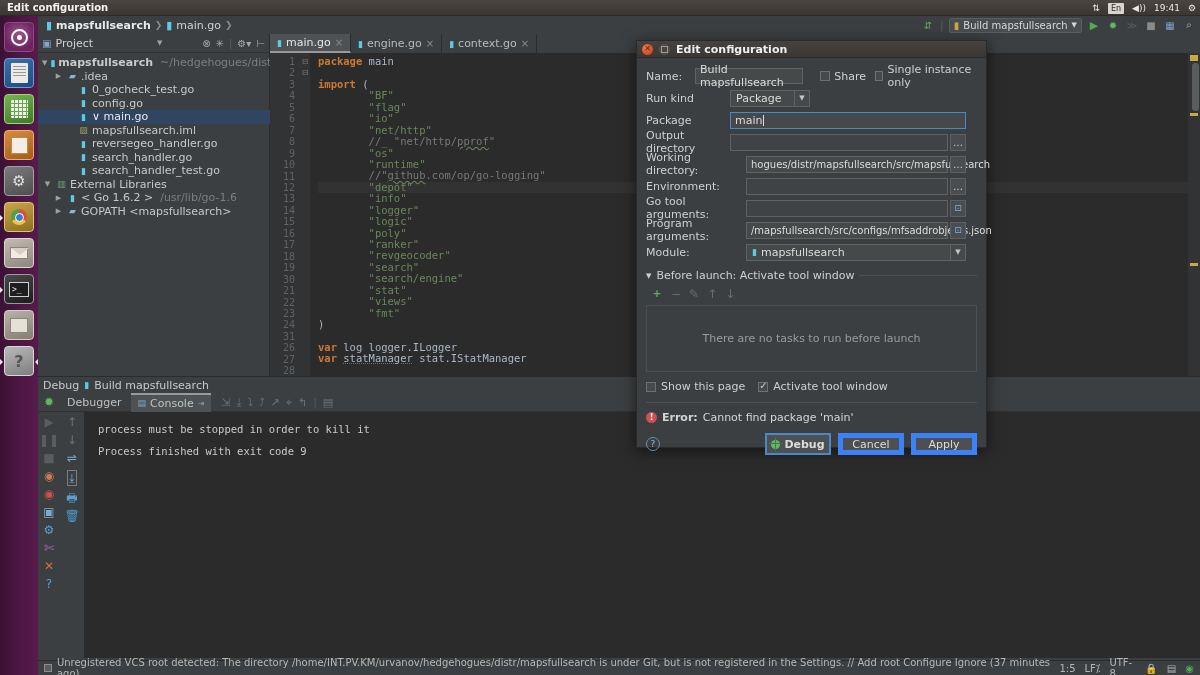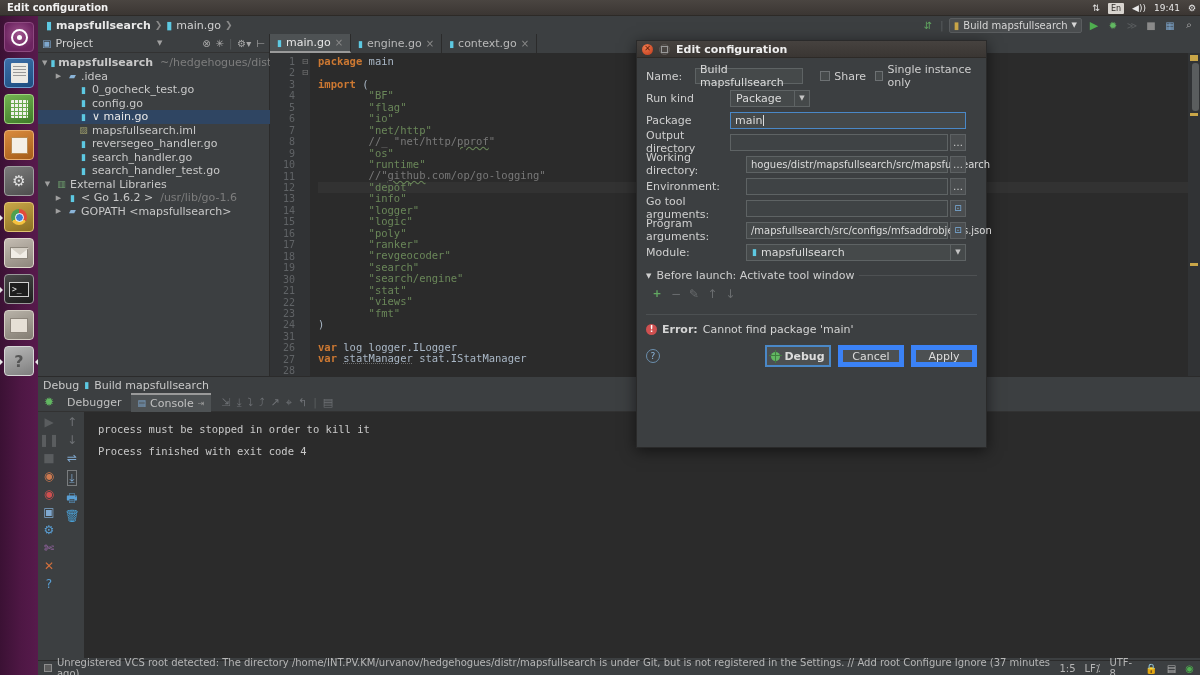--- a/index.html
+++ b/index.html
@@ -495,21 +495,21 @@
           <div class="dbg-left2">
             <span class="dbg-side-icon" style="color:#6f7276">↑</span>
             <span class="dbg-side-icon" style="color:#6f7276">↓</span>
             <span class="dbg-side-icon" style="color:#7fa8cf">⇌</span>
             <span class="dbg-side-icon" style="color:#7fa8cf;border:1px solid #7a7d7f;padding:1px">⤓</span>
             <span class="dbg-side-icon" style="color:#5a9fd4">🖶</span>
             <span class="dbg-side-icon" style="color:#4a9fd4">🗑</span>
           </div>
           <div class="dbg-console" id="console">
               <div>process must be stopped in order to kill it</div>
-              <div>Process finished with exit code 4</div>
+              <div>Process finished with exit code 9</div>
             </div>
         </div>
       </div>
 
     </div>
   </div>
 
   <div class="statusbar">
     <div class="sb-left">
       <span class="sb-sq"></span>
@@ -620,21 +620,34 @@
           <span>Before launch: Activate tool window</span>
           <span class="line"></span>
         </div>
         <div class="mini-toolbar">
           <span class="mt-add">＋</span>
           <span class="mt-dim">−</span>
           <span class="mt-dim">✎</span>
           <span class="mt-dim">↑</span>
           <span class="mt-dim">↓</span>
         </div>
-
+        <div class="tasks-box">
+          <span>There are no tasks to run before launch</span>
+        </div>
+
+        <div class="dlg-checks">
+          <span style="display:flex;align-items:center;gap:5px">
+            <span class="cb"></span>
+            <span>Show this page</span>
+          </span>
+          <span style="display:flex;align-items:center;gap:5px">
+            <span class="cb checked"></span>
+            <span>Activate tool window</span>
+          </span>
+        </div>
 
         <div class="dlg-sep"></div>
 
         <div class="err-row">
           <span class="err-ic">!</span>
           <span class="err-lbl">Error:</span>
           <span>Cannot find package 'main'</span>
         </div>
 
         <div class="dlg-footer">

